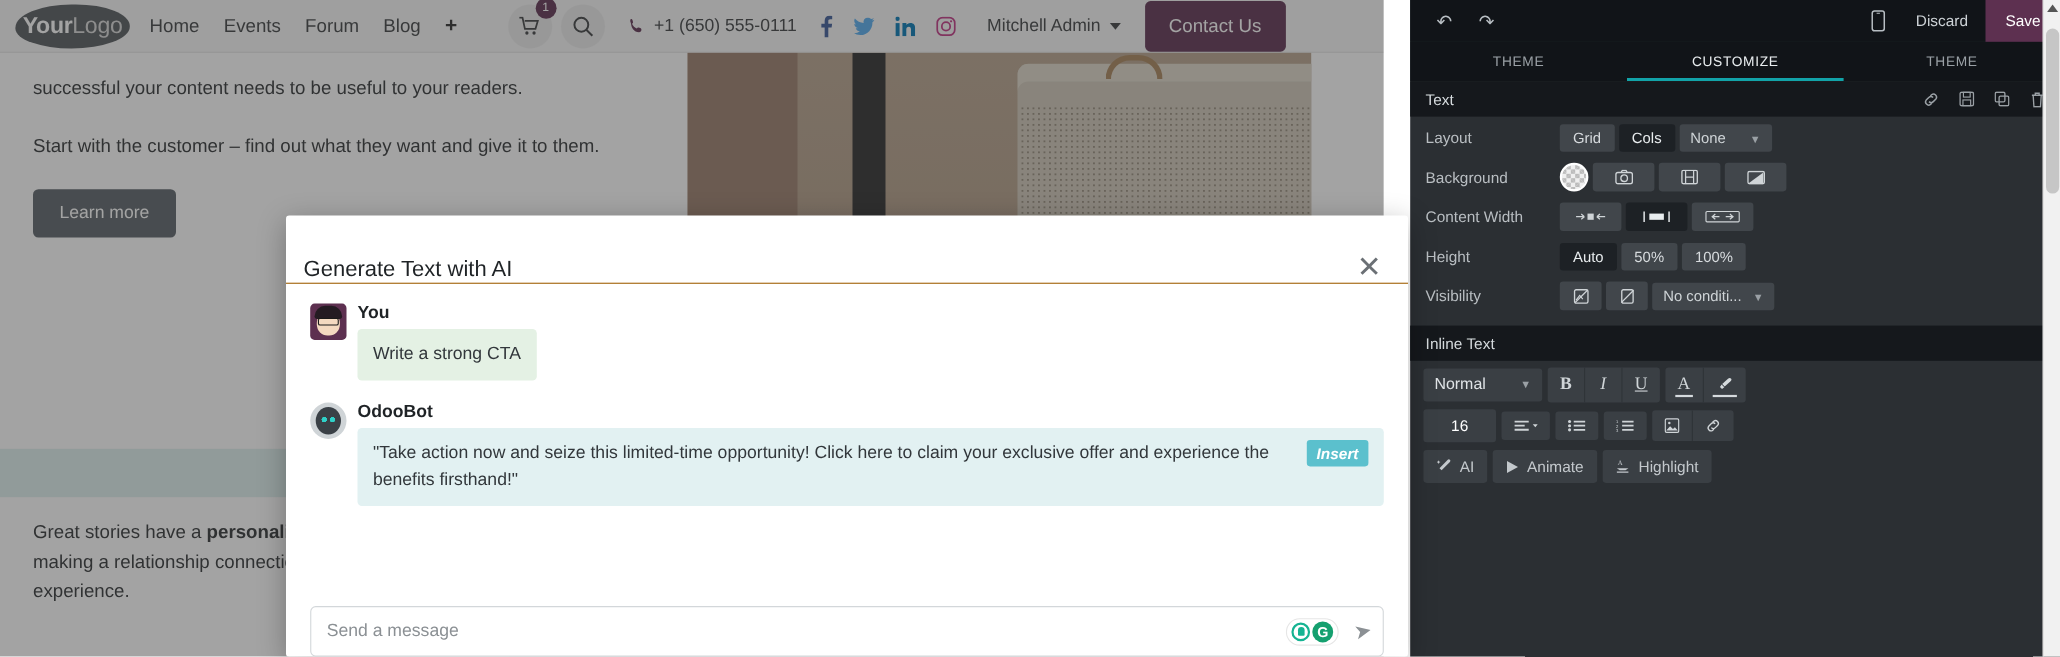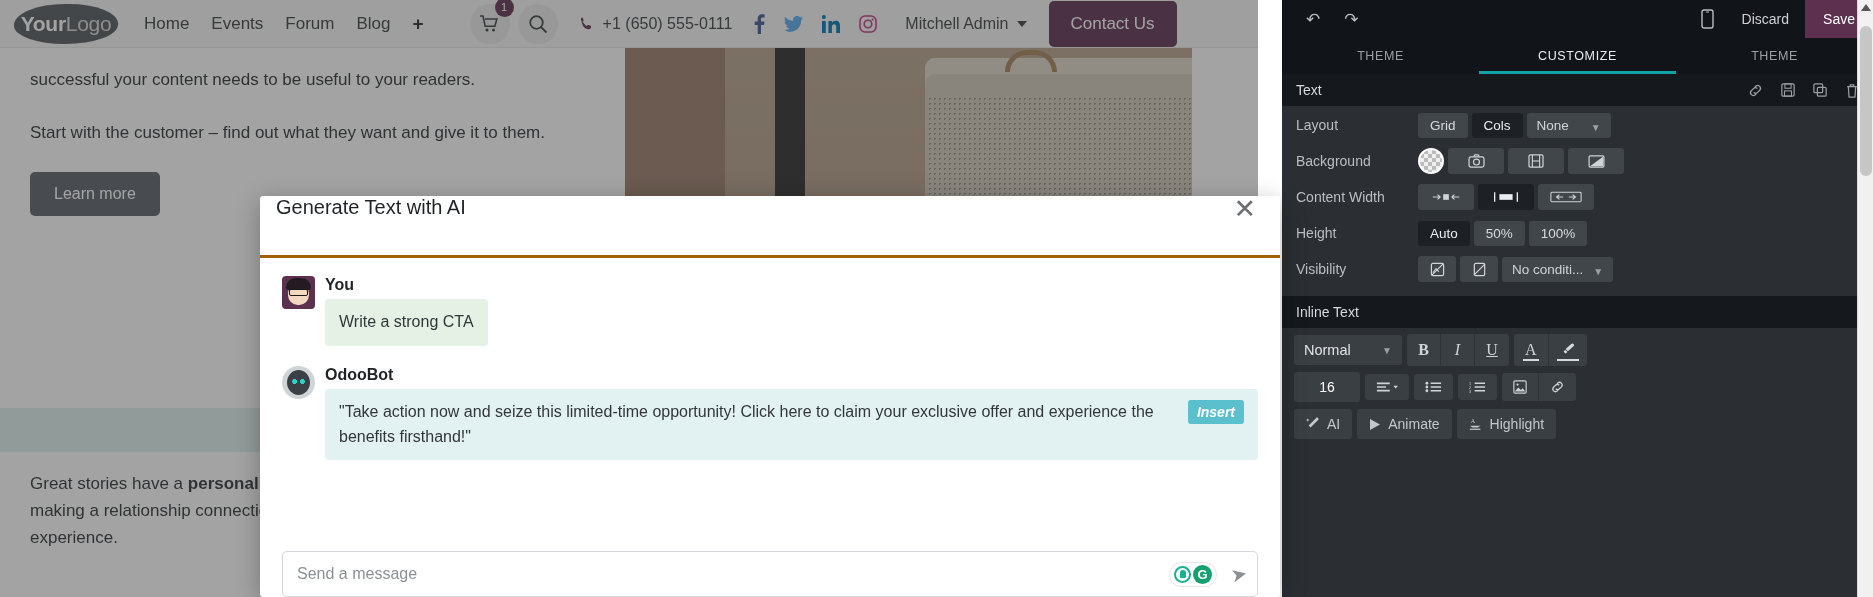--- a/index.html
+++ b/index.html
@@ -35,21 +35,21 @@
     padding: 0 14px;
     border-bottom: 1px solid #e7e7e7;
   }
   .logo {
     width: 104px; height: 40px;
     border-radius: 50% 48% 52% 50% / 54% 50% 50% 46%;
     background: #53585c;
     color: #fff;
     display: flex; align-items: center; justify-content: center;
     font-size: 21px; letter-spacing: -0.3px;
-    margin-right: 26px;
+    margin-right: 18px;
   }
   .logo b { font-weight: 700; }
   .logo i { font-style: normal; font-weight: 300; color: #d8d8d8; }
   .navlinks { display: flex; align-items: center; gap: 22px; }
   .navlinks a {
     color: #3c3f41; text-decoration: none; font-size: 17px;
   }
   .plus { font-size: 19px; font-weight: 700; color: #2b2b2b; }
   .nav-right { display: flex; align-items: center; gap: 0px; margin-left: 46px; }
   .circbtn {
@@ -131,22 +131,22 @@
   
   #modal {
     position: absolute; left: 260px; top: 196px;
     width: 1020px; height: 401px;
     background: #fff; z-index: 60;
     box-shadow: 0 6px 26px rgba(0,0,0,.28);
     display: flex; flex-direction: column;
     border-radius: 3px;
   }
   .modal-head {
-    height: 62px; display: flex; align-items: flex-start;
-    padding: 0 20px 0 16px; border-bottom: 3px solid #a16207;
+    height: 62px; display: flex; align-items: flex-end;
+    padding: 0 20px 0 16px; border-bottom: 1px solid #a16207;
   }
   .modal-title { font-size: 20px; color: #1f2326; flex: 1; }
   .modal-close {
     font-size: 27px; color: #6b7075; cursor: pointer; line-height: 1;
     padding: 0 4px; background: none; border: none;
   }
   .modal-body { flex: 1; padding: 18px 22px 0 22px; overflow: hidden; }
 
   .msg { display: flex; gap: 10px; margin-bottom: 20px; }
   .avatar { width: 33px; height: 33px; border-radius: 4px; flex: none; overflow:hidden; position:relative;}

